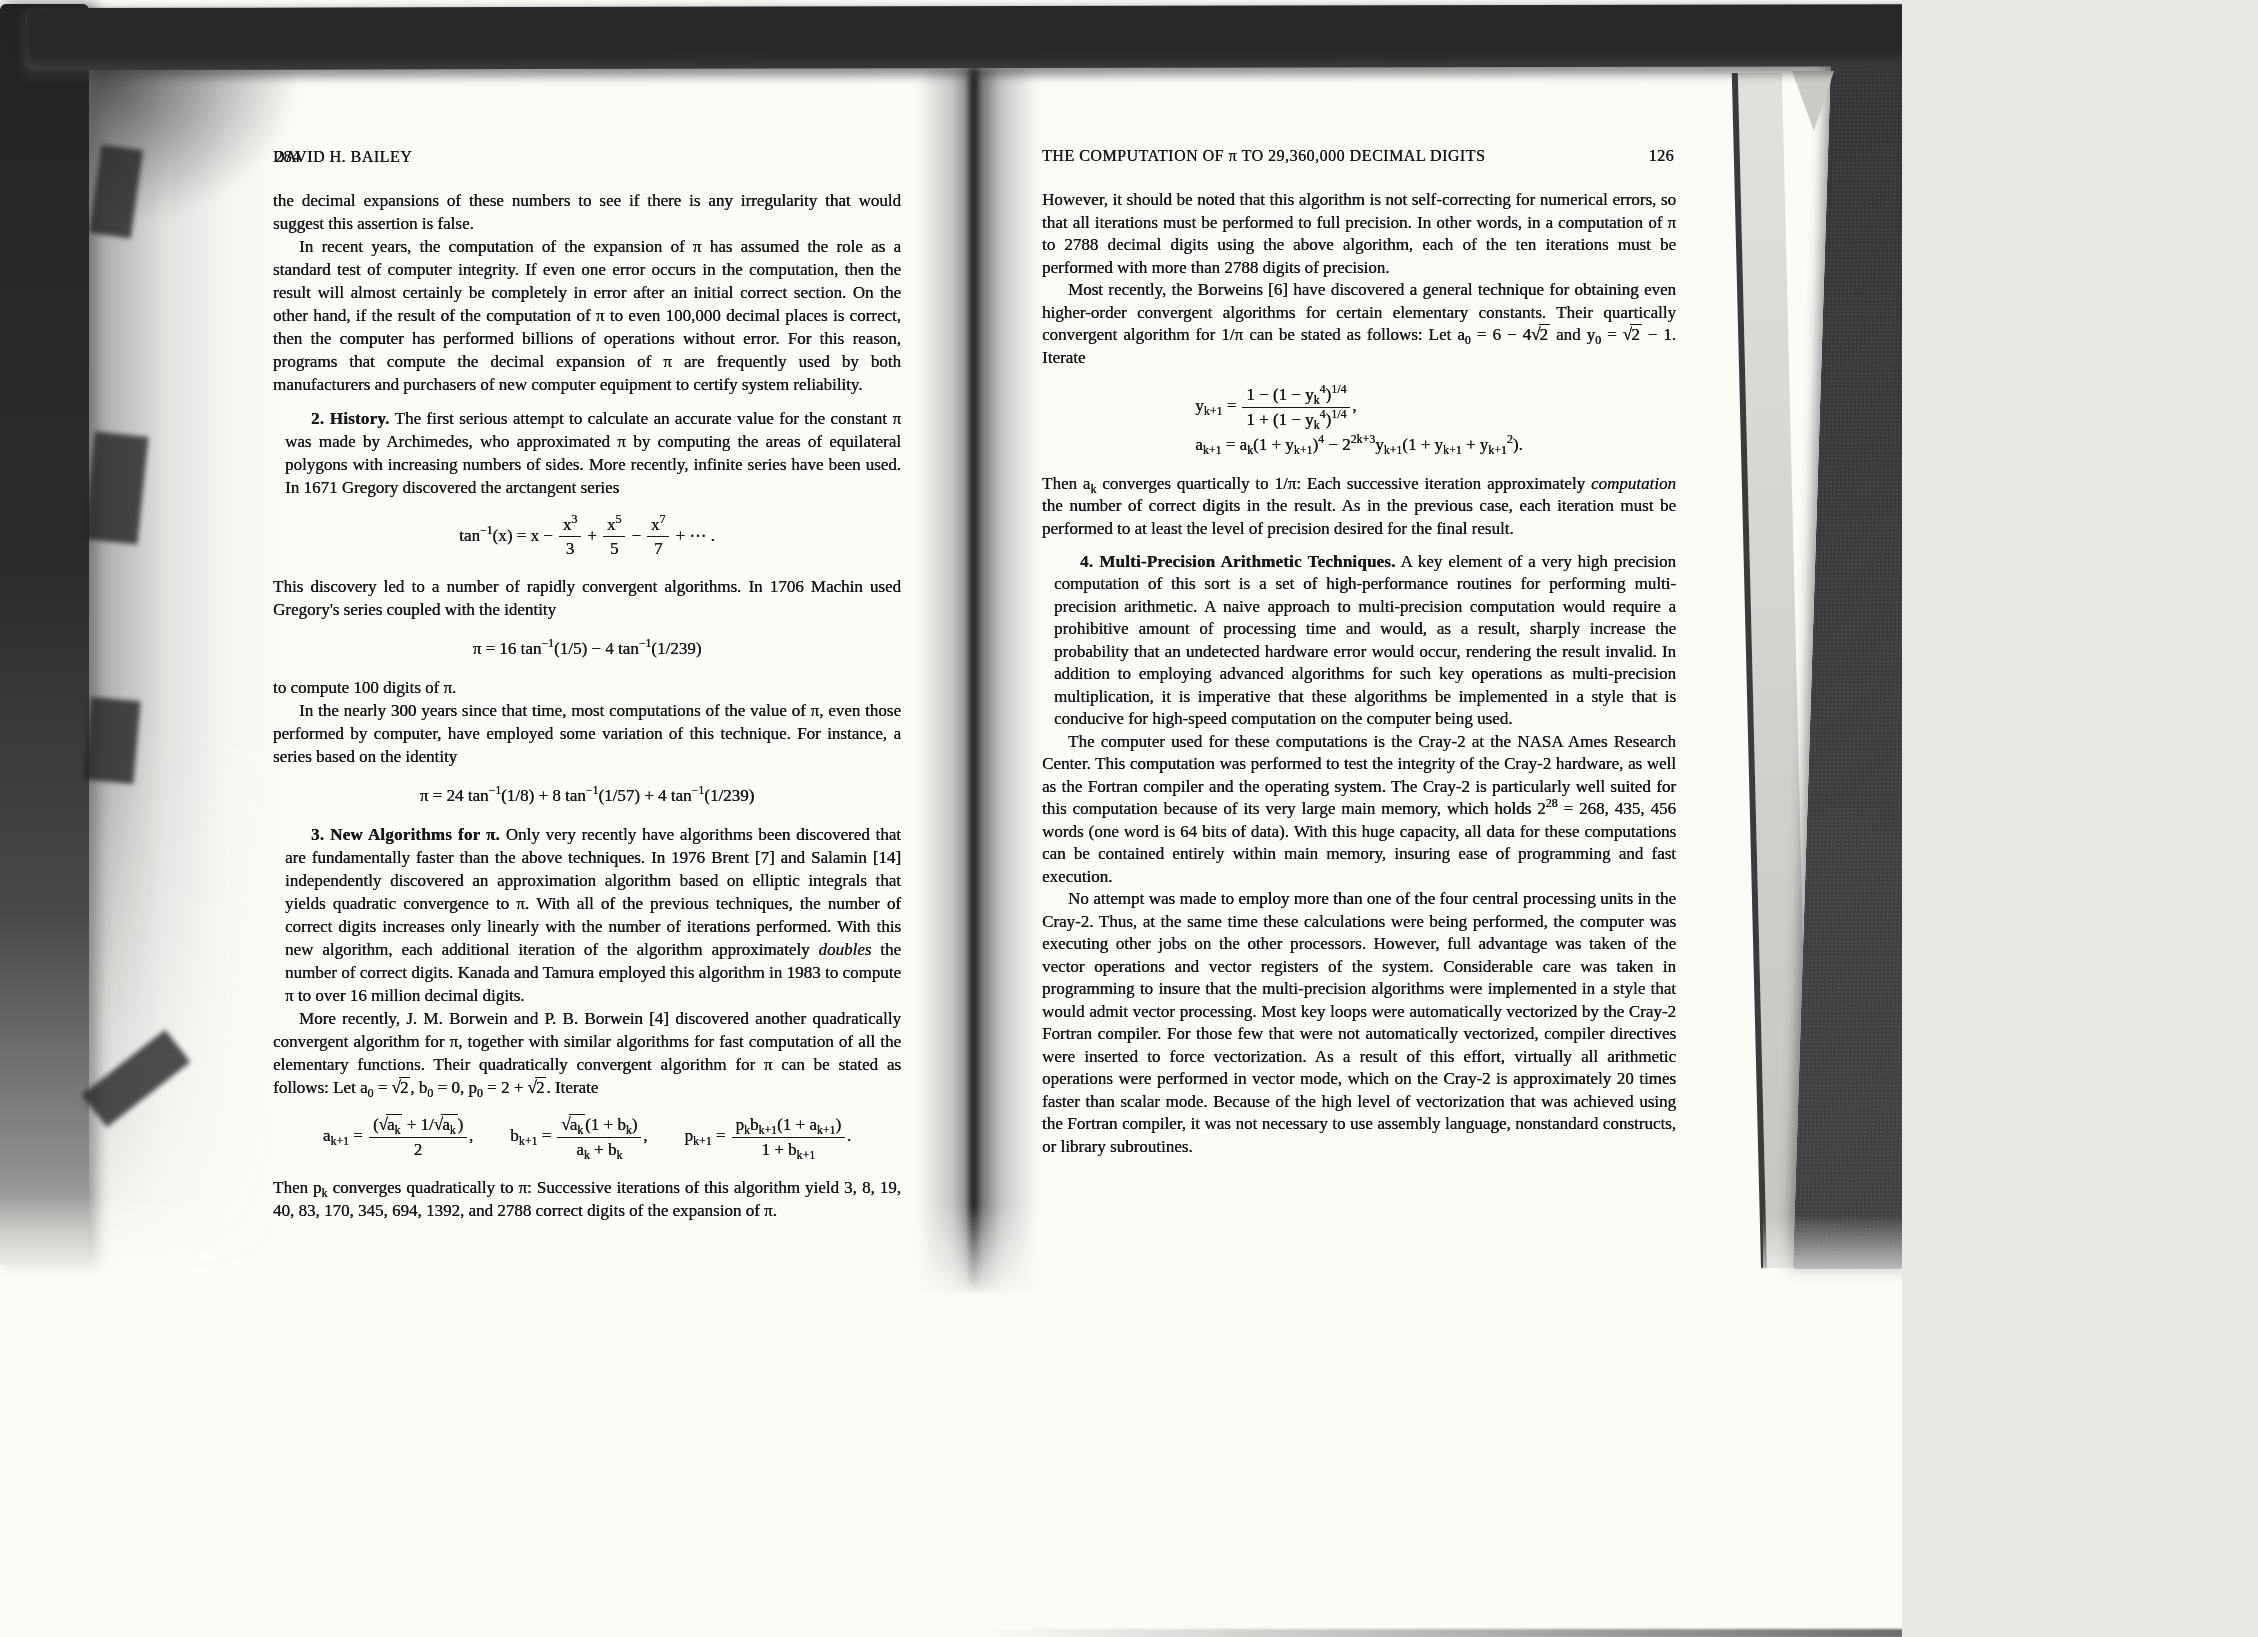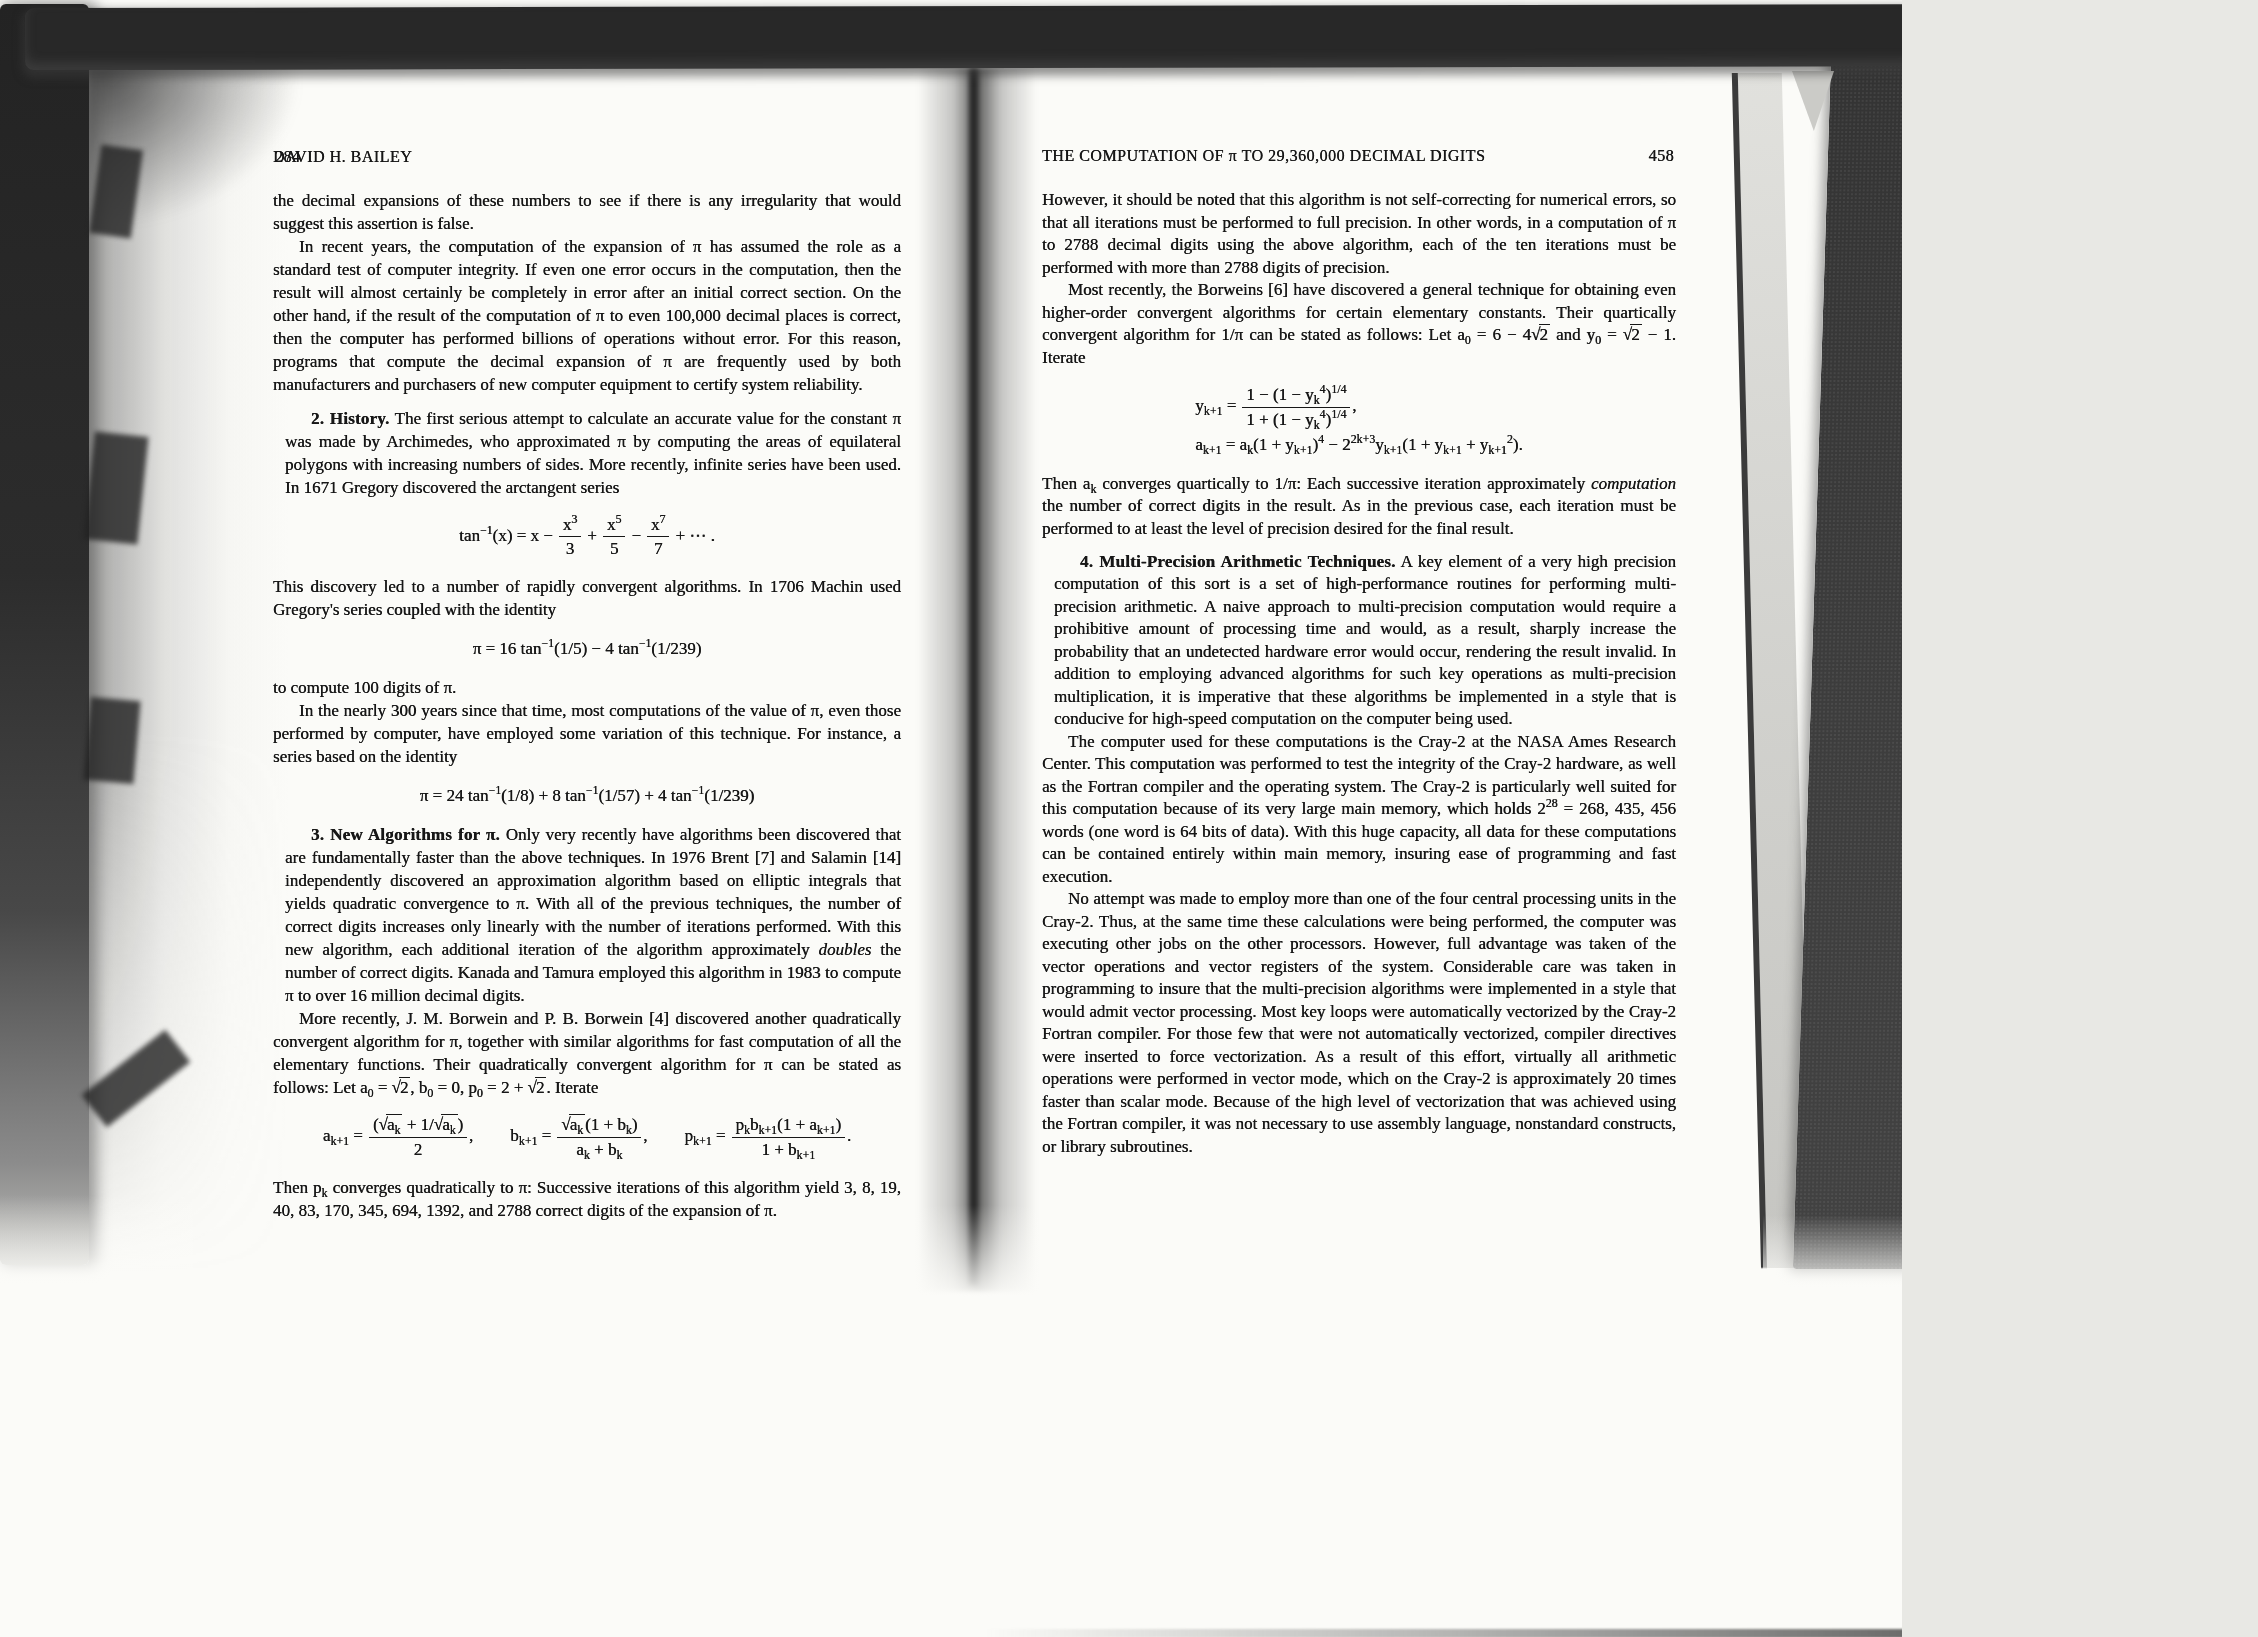--- a/index.html
+++ b/index.html
@@ -130,21 +130,21 @@
         <div class="eq"><span class="eq-inner"><span class="eq-row">π = 24 tan<sup>−1</sup>(1/8) + 8 tan<sup>−1</sup>(1/57) + 4 tan<sup>−1</sup>(1/239)</span></span></div>
         <p class="ind sec"><b>3. New Algorithms for π.</b> Only very recently have algorithms been discovered that are fundamentally faster than the above techniques. In 1976 Brent [7] and Salamin [14] independently discovered an approximation algorithm based on elliptic integrals that yields quadratic convergence to π. With all of the previous techniques, the number of correct digits increases only linearly with the number of iterations performed. With this new algorithm, each additional iteration of the algorithm approximately <i>doubles</i> the number of correct digits. Kanada and Tamura employed this algorithm in 1983 to compute π to over 16 million decimal digits.</p>
         <p class="ind">More recently, J. M. Borwein and P. B. Borwein [4] discovered another quadratically convergent algorithm for π, together with similar algorithms for fast computation of all the elementary functions. Their quadratically convergent algorithm for π can be stated as follows: Let a<sub>0</sub> = <span class="sqrt">√<span class="rad">2</span></span>, b<sub>0</sub> = 0, p<sub>0</sub> = 2 + <span class="sqrt">√<span class="rad">2</span></span>. Iterate</p>
         <div class="eq"><span class="eq-inner"><span class="eq-row">a<sub>k+1</sub> = <span class="frac"><span class="num">(<span class="sqrt">√<span class="rad">a<sub>k</sub></span></span> + 1/<span class="sqrt">√<span class="rad">a<sub>k</sub></span></span>)</span><span class="den">2</span></span>,<span class="gap"></span>b<sub>k+1</sub> = <span class="frac"><span class="num"><span class="sqrt">√<span class="rad">a<sub>k</sub></span></span>(1 + b<sub>k</sub>)</span><span class="den">a<sub>k</sub> + b<sub>k</sub></span></span>,<span class="gap"></span>p<sub>k+1</sub> = <span class="frac"><span class="num">p<sub>k</sub>b<sub>k+1</sub>(1 + a<sub>k+1</sub>)</span><span class="den">1 + b<sub>k+1</sub></span></span>.</span></span></div>
         <p class="">Then p<sub>k</sub> converges quadratically to π: Successive iterations of this algorithm yield 3, 8, 19, 40, 83, 170, 345, 694, 1392, and 2788 correct digits of the expansion of π.</p>
       </div>
   </div>
 
   <div class="page page-right">
     <div class="phead">
-      <span class="pno">458</span>
+      <span class="pno">126</span>
       <div class="rh">THE COMPUTATION OF π TO 29,360,000 DECIMAL DIGITS</div>
     </div>
     <div class="pbody">
         <p class="">However, it should be noted that this algorithm is not self-correcting for numerical errors, so that all iterations must be performed to full precision. In other words, in a computation of π to 2788 decimal digits using the above algorithm, each of the ten iterations must be performed with more than 2788 digits of precision.</p>
         <p class="ind">Most recently, the Borweins [6] have discovered a general technique for obtaining even higher-order convergent algorithms for certain elementary constants. Their quartically convergent algorithm for 1/π can be stated as follows: Let a<sub>0</sub> = 6 − 4<span class="sqrt">√<span class="rad">2</span></span> and y<sub>0</sub> = <span class="sqrt">√<span class="rad">2</span></span> − 1. Iterate</p>
         <div class="eq"><span class="eq-inner"><span class="eq-row">y<sub>k+1</sub> = <span class="frac"><span class="num">1 − (1 − y<sub>k</sub><sup>4</sup>)<sup>1/4</sup></span><span class="den">1 + (1 − y<sub>k</sub><sup>4</sup>)<sup>1/4</sup></span></span>,</span><span class="eq-row">a<sub>k+1</sub> = a<sub>k</sub>(1 + y<sub>k+1</sub>)<sup>4</sup> − 2<sup>2k+3</sup>y<sub>k+1</sub>(1 + y<sub>k+1</sub> + y<sub>k+1</sub><sup>2</sup>).</span></span></div>
         <p class="">Then a<sub>k</sub> converges quartically to 1/π: Each successive iteration approximately <i>computation</i> the number of correct digits in the result. As in the previous case, each iteration must be performed to at least the level of precision desired for the final result.</p>
         <p class="ind sec"><b>4. Multi-Precision Arithmetic Techniques.</b> A key element of a very high precision computation of this sort is a set of high-performance routines for performing multi-precision arithmetic. A naive approach to multi-precision computation would require a prohibitive amount of processing time and would, as a result, sharply increase the probability that an undetected hardware error would occur, rendering the result invalid. In addition to employing advanced algorithms for such key operations as multi-precision multiplication, it is imperative that these algorithms be implemented in a style that is conducive for high-speed computation on the computer being used.</p>
         <p class="ind">The computer used for these computations is the Cray-2 at the NASA Ames Research Center. This computation was performed to test the integrity of the Cray-2 hardware, as well as the Fortran compiler and the operating system. The Cray-2 is particularly well suited for this computation because of its very large main memory, which holds 2<sup>28</sup> = 268, 435, 456 words (one word is 64 bits of data). With this huge capacity, all data for these computations can be contained entirely within main memory, insuring ease of programming and fast execution.</p>
         <p class="ind">No attempt was made to employ more than one of the four central processing units in the Cray-2. Thus, at the same time these calculations were being performed, the computer was executing other jobs on the other processors. However, full advantage was taken of the vector operations and vector registers of the system. Considerable care was taken in programming to insure that the multi-precision algorithms were implemented in a style that would admit vector processing. Most key loops were automatically vectorized by the Cray-2 Fortran compiler. For those few that were not automatically vectorized, compiler directives were inserted to force vectorization. As a result of this effort, virtually all arithmetic operations were performed in vector mode, which on the Cray-2 is approximately 20 times faster than scalar mode. Because of the high level of vectorization that was achieved using the Fortran compiler, it was not necessary to use assembly language, nonstandard constructs, or library subroutines.</p>

